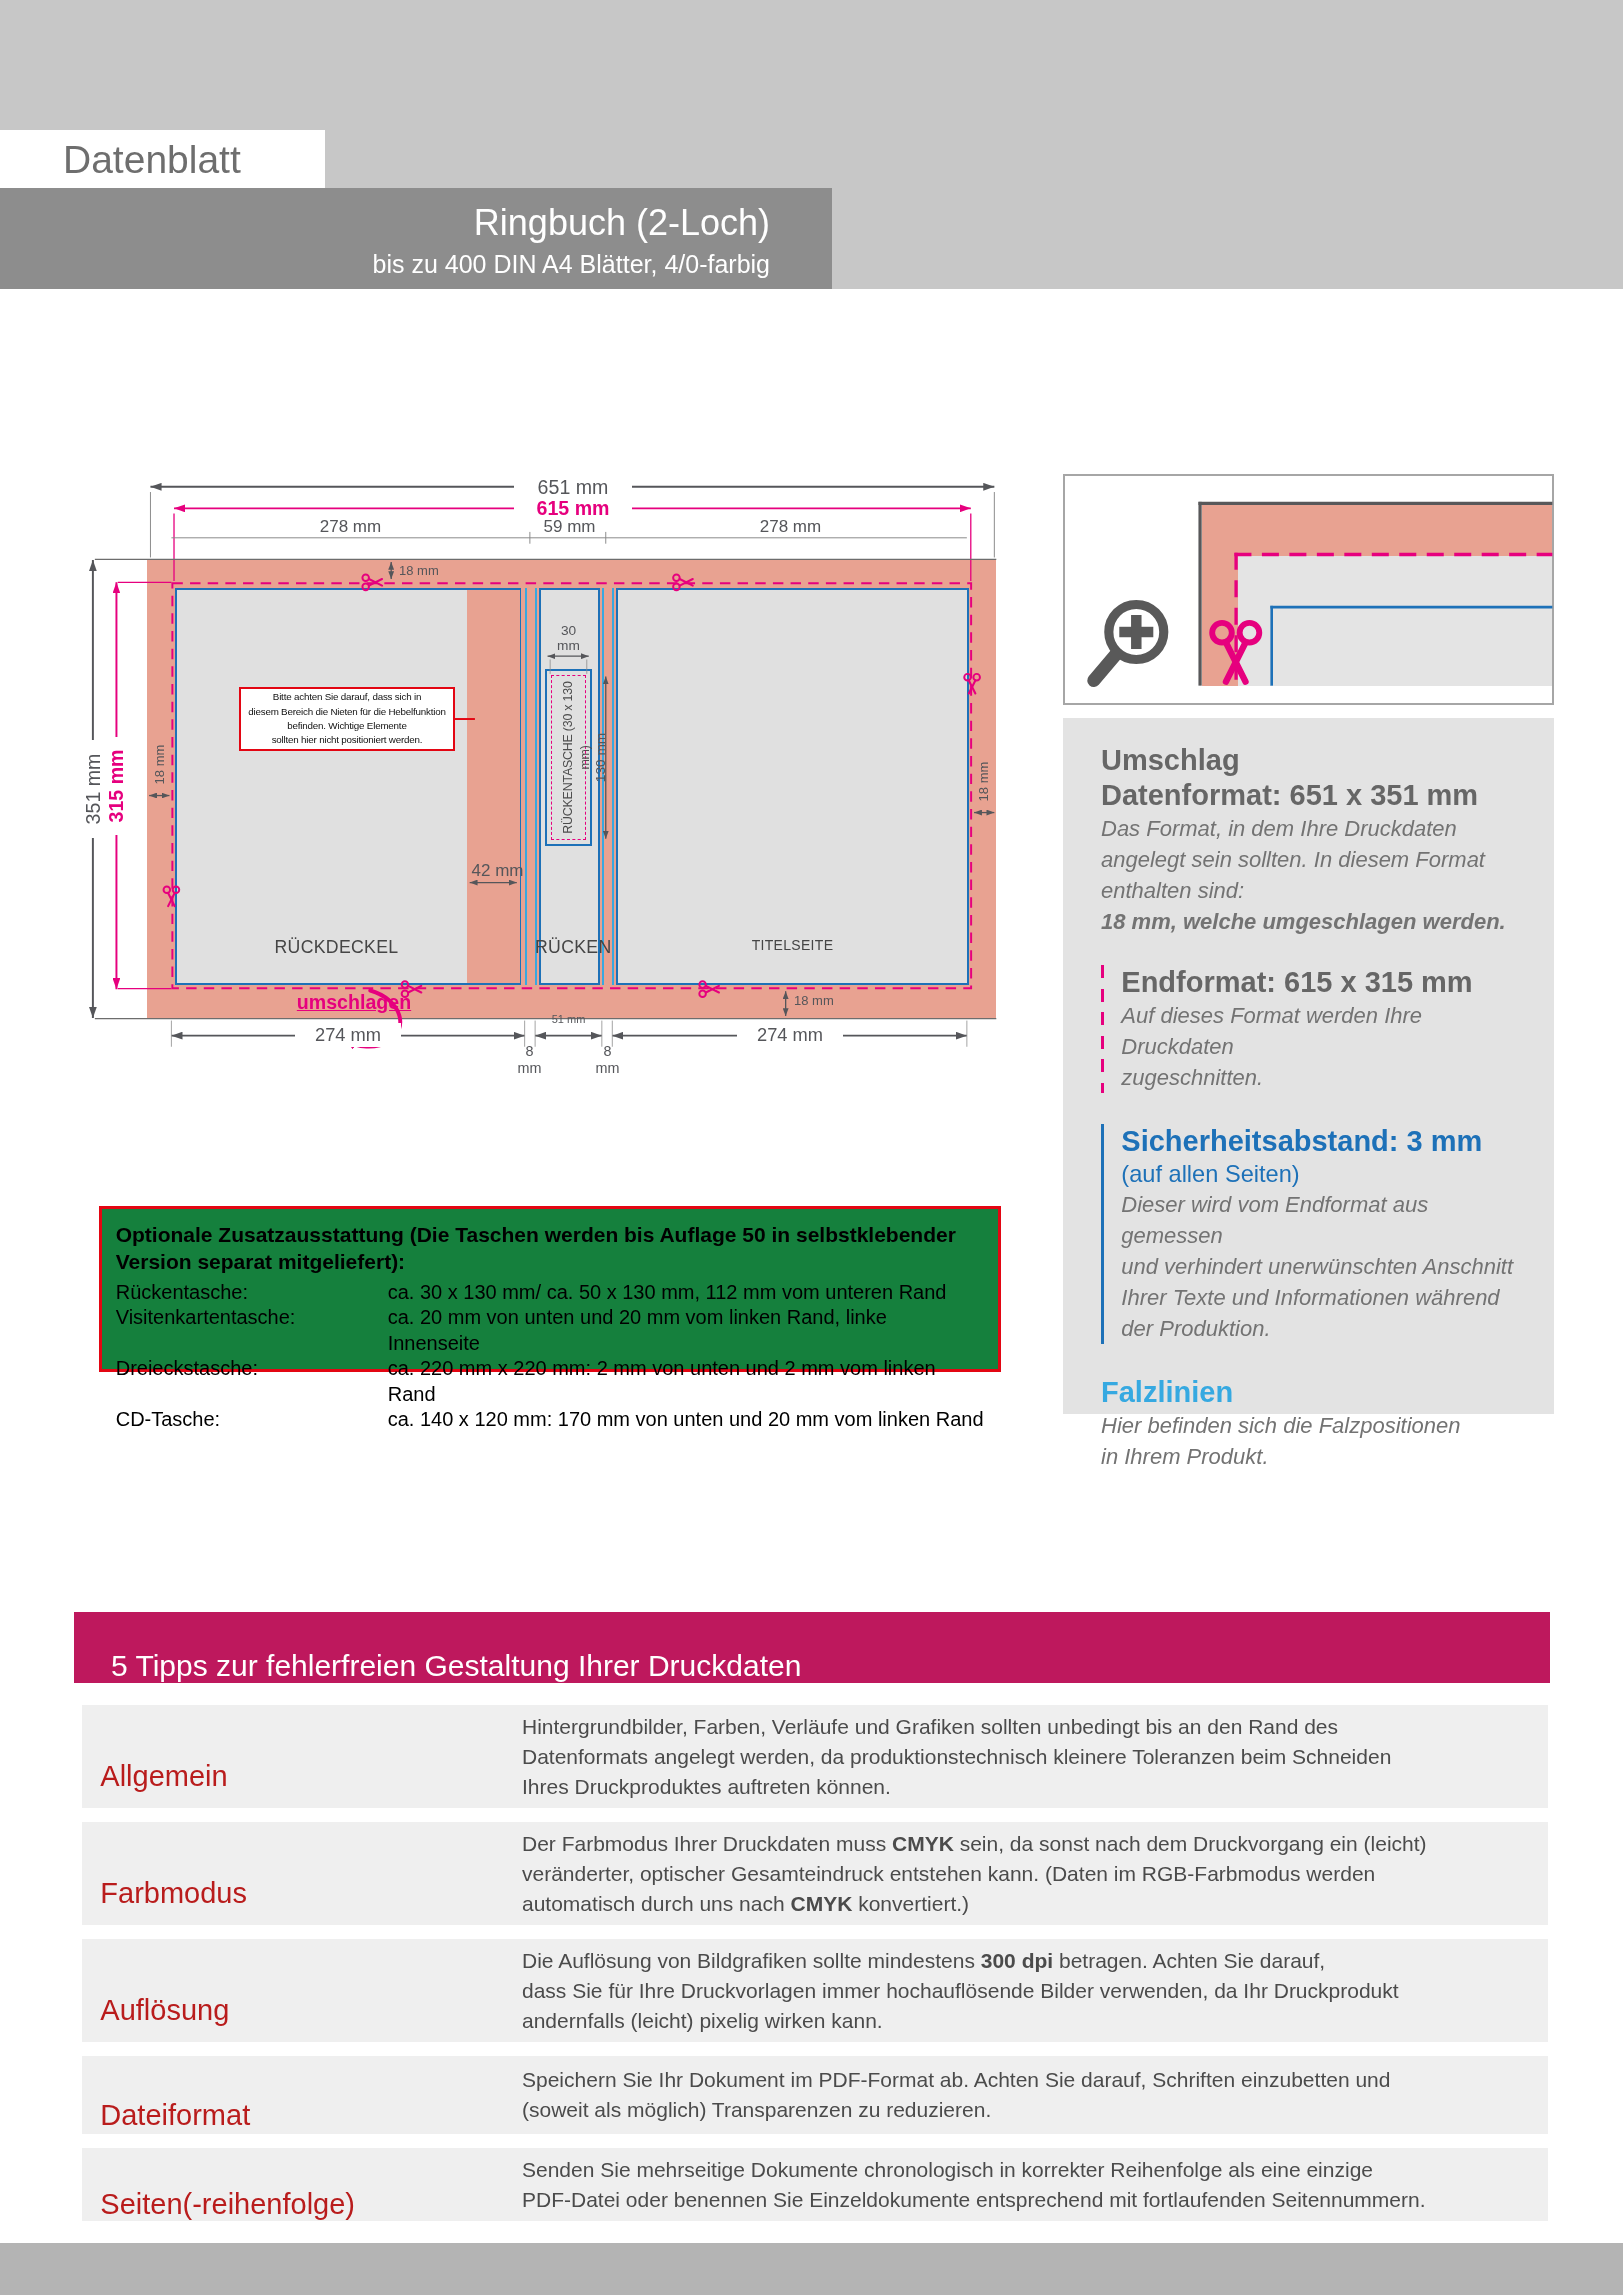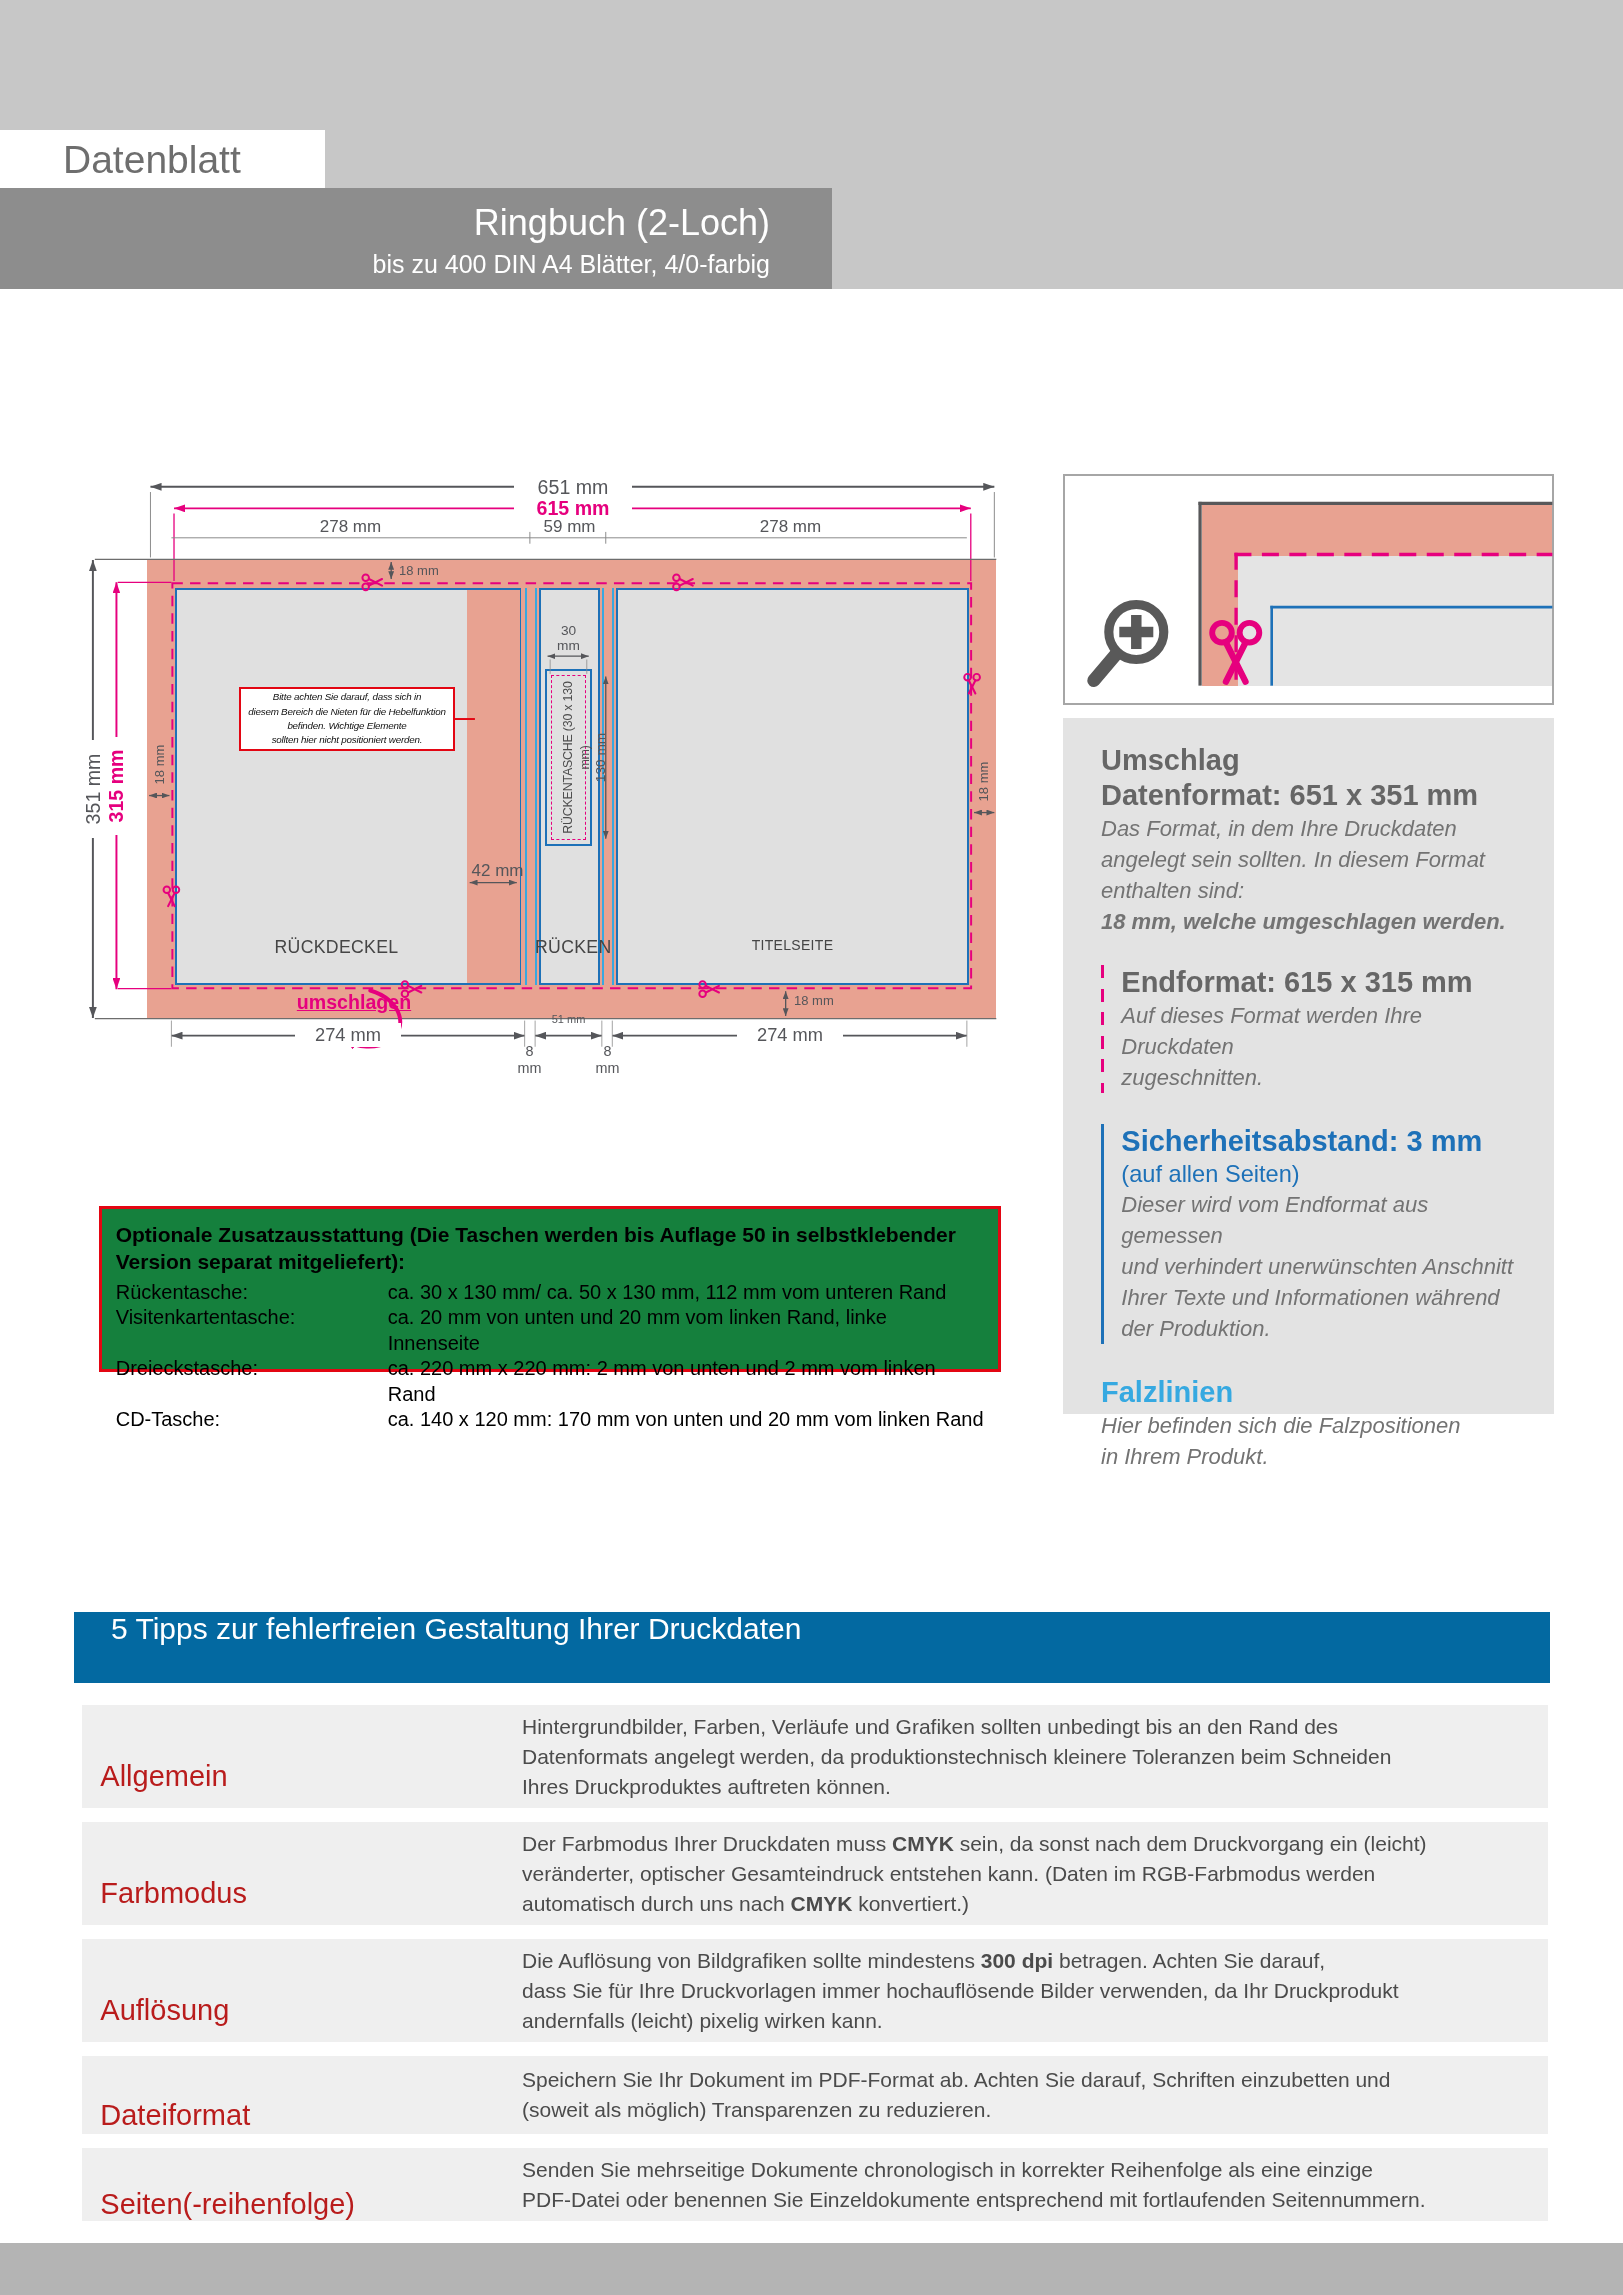--- a/index.html
+++ b/index.html
@@ -1,19 +1,19 @@
 <!DOCTYPE html>
 <html style="font-size:10.5px"><head>
 <meta charset="utf-8">
 <style>
   html,body { margin:0; padding:0; }
   body { font-family:"Liberation Sans","DejaVu Sans",sans-serif; background:#ffffff; }
   #page { position:relative; width:1623px; height:2295px; background:#ffffff; overflow:hidden; }
   .abs { position:absolute; }
-  .z0 { z-index:0; } .z1 { z-index:1; } .z2 { z-index:2; } .z5 { z-index:5; } .z10 { z-index:10;font-style:italic; }
+  .z0 { z-index:0; } .z1 { z-index:1; } .z2 { z-index:2; } .z5 { z-index:5; } .z10 { z-index:10; }
   .pre { white-space:pre-line; }
   .ctr { text-align:center; }
   
   .dl { position:absolute; z-index:10; color:#55565a; text-align:center; }
   .dl.bgw { background:#ffffff; }
   .pink { color:#e6007e; }
   .rot { transform:rotate(-90deg); transform-origin:center center; }
   
   .panel { position:absolute; background:#e0e0e0; border:2px solid #1d71b8; box-sizing:border-box; z-index:1; }
   .cyanline { position:absolute; width:2px; background:#38a8e0; z-index:2; }
@@ -122,21 +122,21 @@
     <div class="opt-row">
       <span>Dreieckstasche:</span>
       <span>ca. 220 mm x 220 mm: 2 mm von unten und 2 mm vom linken Rand</span>
     </div>
     <div class="opt-row">
       <span>CD-Tasche:</span>
       <span>ca. 140 x 120 mm: 170 mm von unten und 20 mm vom linken Rand</span>
     </div>
   </div>
 
-  <div class="abs z1" style="left:74px;top:1612px;width:1476px;height:71px;background:#0369a1;display:flex;align-items:flex-start;padding-left:37px;box-sizing:border-box;">
+  <div class="abs z1" style="left:74px;top:1612px;width:1476px;height:71px;background:#be185d;display:flex;align-items:flex-end;padding-left:37px;box-sizing:border-box;">
     <span style="font-size:30px;color:#ffffff;">5 Tipps zur fehlerfreien Gestaltung Ihrer Druckdaten</span>
   </div>
 
   <div class="tip-row" style="top:1705px;height:103px;">
     <div class="tip-label">
         <span>Allgemein</span>
       </div>
     <div class="tip-text">
         <span class="pre">Hintergrundbilder, Farben, Verläufe und Grafiken sollten unbedingt bis an den Rand des
 Datenformats angelegt werden, da produktionstechnisch kleinere Toleranzen beim Schneiden

